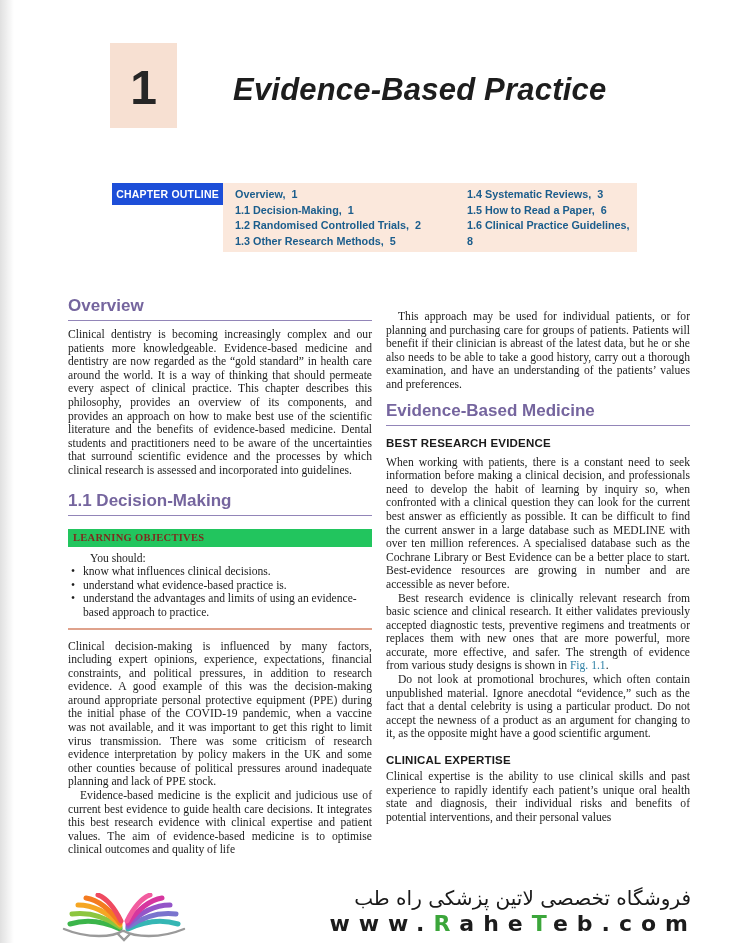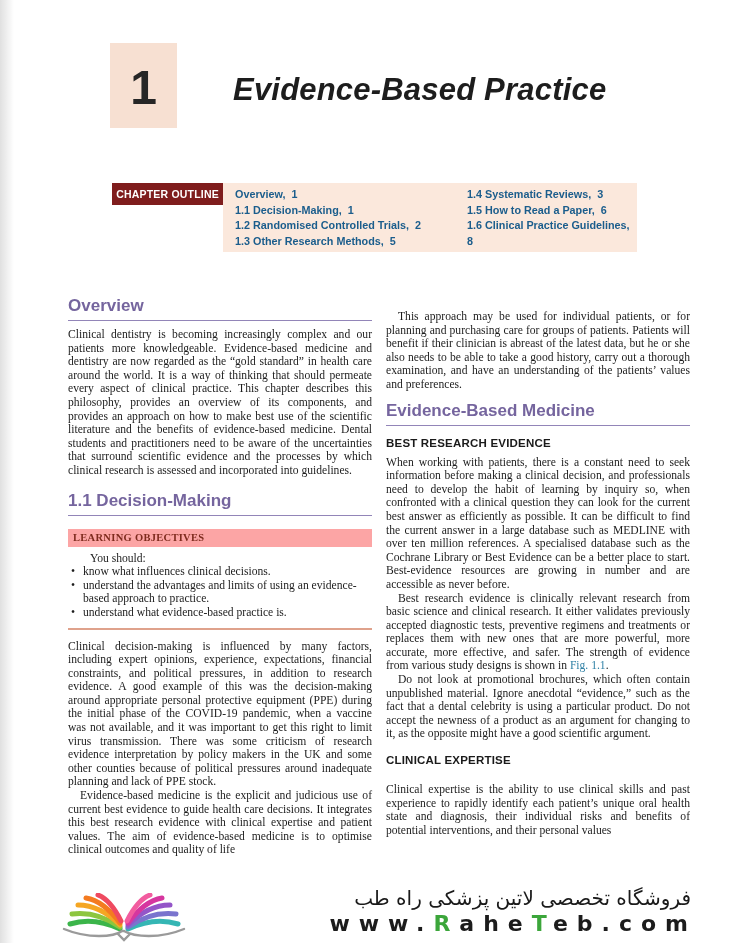--- a/index.html
+++ b/index.html
@@ -40,21 +40,21 @@
 
   
   .outline-bg {
     position: absolute; left: 223px; top: 183px;
     width: 414px; height: 69px;
     background: #fbe8dc;
   }
   .outline-label {
     position: absolute; left: 112px; top: 183px;
     width: 111px; height: 22px;
-    background: #7f1d1d;
+    background: #1d4ed8;
     color: #ffffff;
     font-family: "Liberation Sans", "DejaVu Sans", sans-serif;
     font-weight: bold; font-size: 10.5px;
     display: flex; align-items: center; justify-content: center;
     letter-spacing: 0.2px;
   }
   .outline-lists {
     position: absolute; left: 235px; top: 187px; width: 400px;
     display: flex;
     font-family: "Liberation Sans", "DejaVu Sans", sans-serif;
@@ -92,40 +92,40 @@
     color: #1a1a1a; letter-spacing: 0.2px;
     text-align: left;
   }
 
   .p-after-head { margin-top: 7px; }
   .h2-dm { margin-top: 13px; }
 
   
   .lo-box { margin-top: 13px; border-bottom: 2px solid #dfa28c; padding-bottom: 8px; }
   .lo-bar {
-    background: #fca5a5; height: 18px;
+    background: #22c55e; height: 18px;
     display: flex; align-items: center;
     padding-left: 5px;
     color: #7e2b1e; font-weight: bold; font-size: 10.5px;
     letter-spacing: 0.3px;
   }
   .lo-intro { margin-top: 5px; text-align: left; margin-left: 22px; }
   .lo-list { list-style: none; text-align: left; }
   .lo-list li { position: relative; padding-left: 15px; }
   .lo-list li::before { content: "\2022"; position: absolute; left: 3px; }
 
   .dm-p1 { margin-top: 10px; }
 
   
   .rc-intro { margin-top: 14px; }
   .h2-ebm { margin-top: 9px; }
   .h3-bre { margin-top: 10px; }
   .bre-p1 { margin-top: 6px; }
   .h3-ce { margin-top: 12px; }
-  .ce-p { margin-top: 16px; }
+  .ce-p { margin-top: 3px; }
   .fig-link { color: #2f80a5; cursor: pointer; }
   .logo { position: absolute; left: 58px; top: 893px; width: 132px; height: 50px; }
   .persian {
     position: absolute; right: 46px; top: 886px;
     font-family: "DejaVu Sans", sans-serif;
     font-size: 20px; color: #1a1a1a;
     direction: rtl; unicode-bidi: embed;
   }
   .url {
     position: absolute; right: 40px; top: 911px;
@@ -167,22 +167,22 @@
       <h2 class="sec">Overview</h2>
       <p class="p-after-head">Clinical dentistry is becoming increasingly complex and our patients more knowledgeable. Evidence-based medicine and dentistry are now regarded as the “gold standard” in health care around the world. It is a way of thinking that should permeate every aspect of clinical practice. This chapter describes this philosophy, provides an overview of its components, and provides an approach on how to make best use of the scientific literature and the benefits of evidence-based medicine. Dental students and practitioners need to be aware of the uncertainties that surround scientific evidence and the processes by which clinical research is assessed and incorporated into guidelines.</p>
 
       <h2 class="sec h2-dm">1.1 Decision-Making</h2>
 
       <div class="lo-box">
         <div class="lo-bar">LEARNING OBJECTIVES</div>
         <p class="lo-intro">You should:</p>
         <ul class="lo-list">
           <li>know what influences clinical decisions.</li>
+          <li>understand what evidence-based practice is.</li>
           <li>understand the advantages and limits of using an evidence-based approach to practice.</li>
-          <li>understand what evidence-based practice is.</li>
         </ul>
       </div>
 
       <p class="dm-p1">Clinical decision-making is influenced by many factors, including expert opinions, experience, expectations, financial constraints, and political pressures, in addition to research evidence. A good example of this was the decision-making around appropriate personal protective equipment (PPE) during the initial phase of the COVID-19 pandemic, when a vaccine was not available, and it was important to get this right to limit virus transmission. There was some criticism of research evidence interpretation by policy makers in the UK and some other counties because of political pressures around inadequate planning and lack of PPE stock.</p>
       <p class="indent">Evidence-based medicine is the explicit and judicious use of current best evidence to guide health care decisions. It integrates this best research evidence with clinical expertise and patient values. The aim of evidence-based medicine is to optimise clinical outcomes and quality of life</p>
     </div>
 
     <div class="col">
       <p class="indent rc-intro">This approach may be used for individual patients, or for planning and purchasing care for groups of patients. Patients will benefit if their clinician is abreast of the latest data, but he or she also needs to be able to take a good history, carry out a thorough examination, and have an understanding of the patients’ values and preferences.</p>
 

